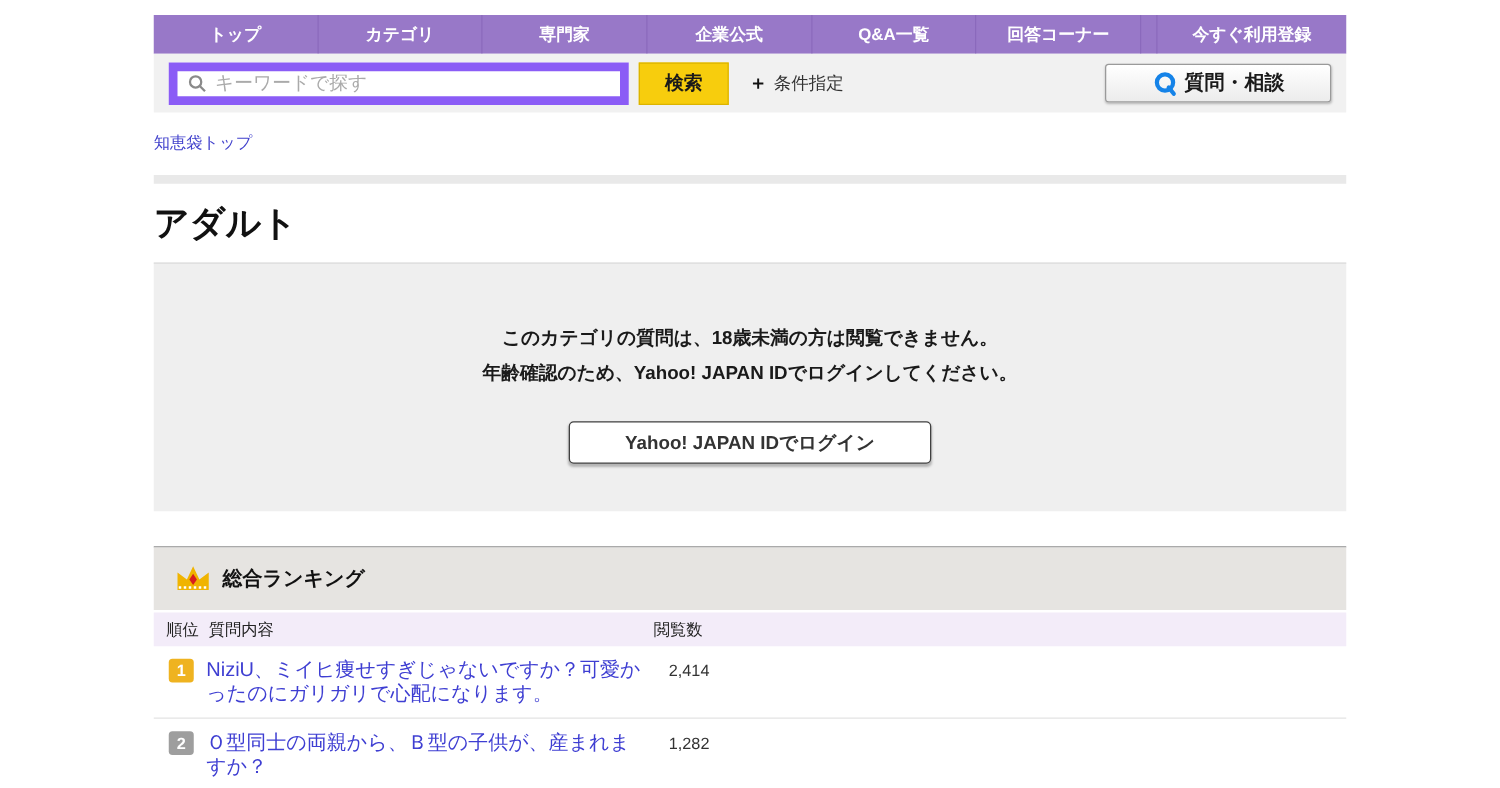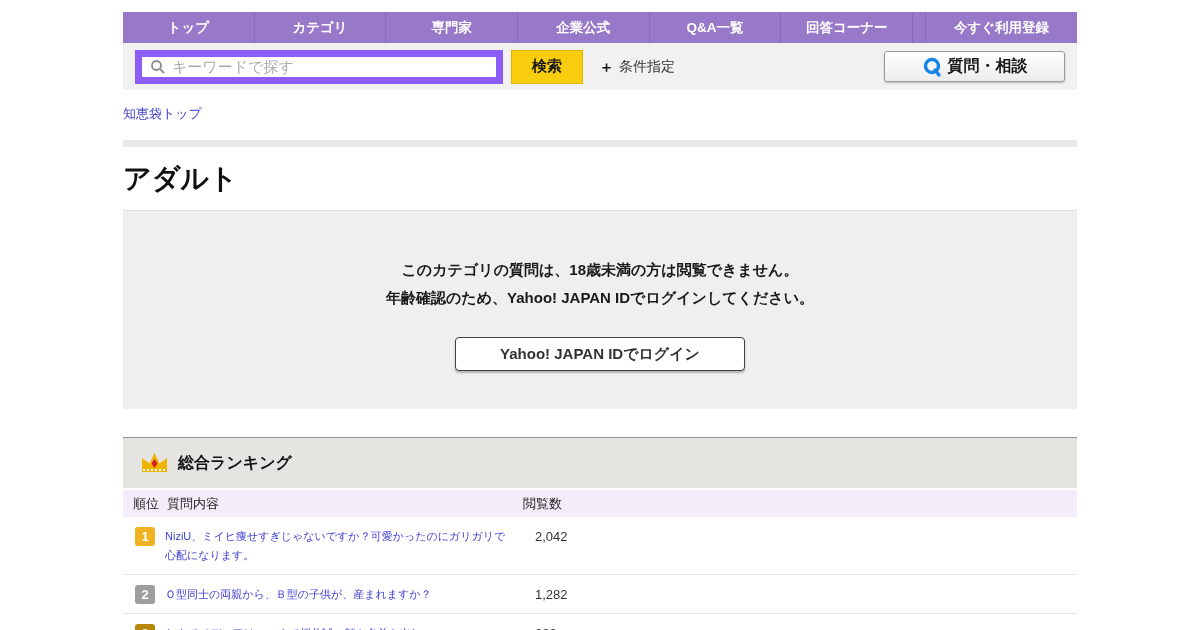--- a/index.html
+++ b/index.html
@@ -102,21 +102,21 @@
     display: flex; align-items: flex-start;
     padding: 10px 0 9px; border-bottom: 1px solid #e4e4e4;
   }
   .rank-badge {
     margin-left: 12px; flex: 0 0 20px; width: 20px; height: 19px;
     border-radius: 3px; color: #fff; font-size: 13px; font-weight: bold;
     display: flex; align-items: center; justify-content: center;
   }
   .q-link {
     margin-left: 10px; width: 348px;
-    font-size: 11px; line-height: 19px;
+    font-size: 16px; line-height: 19px;
     color: #3e3ed2; text-decoration: none; cursor: pointer;
   }
   .views { margin-left: 22px; font-size: 13px; color: #333; padding-top: 2px; }
 </style>
 </head>
 <body>
 
 <div class="container">
 
   <nav class="navbar">
@@ -184,21 +184,21 @@
 
     <div class="table-head">
       <span class="col-rank">順位</span>
       <span class="col-q">質問内容</span>
       <span class="col-views">閲覧数</span>
     </div>
 
     <div class="rank-row">
       <span class="rank-badge" style="background: rgb(239, 179, 32);">1</span>
       <a class="q-link">NiziU、ミイヒ痩せすぎじゃないですか？可愛かったのにガリガリで心配になります。</a>
-      <span class="views">2,042</span>
+      <span class="views">2,414</span>
     </div>
 
     <div class="rank-row">
       <span class="rank-badge" style="background: rgb(158, 158, 158);">2</span>
       <a class="q-link">Ｏ型同士の両親から、Ｂ型の子供が、産まれますか？</a>
       <span class="views">1,282</span>
     </div>
 
     <div class="rank-row">
       <span class="rank-badge" style="background: rgb(184, 134, 11);">3</span>

